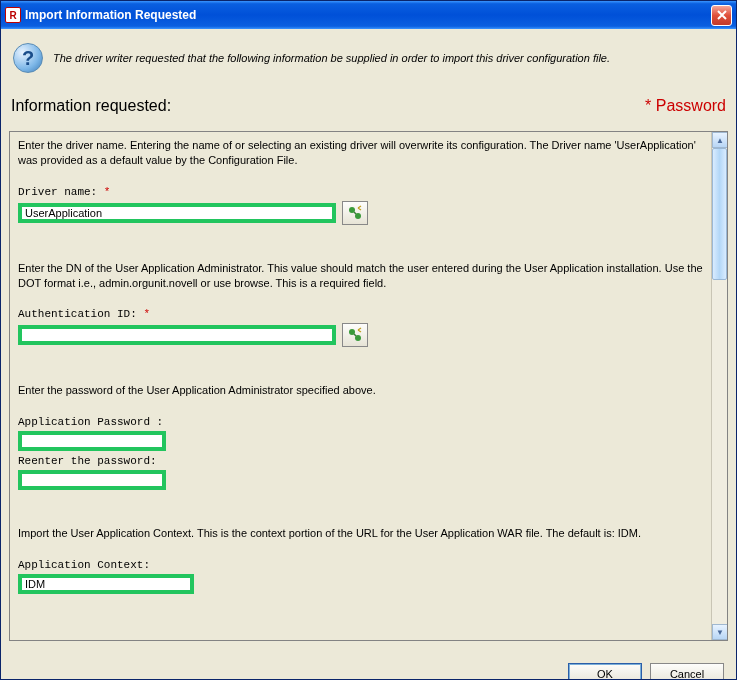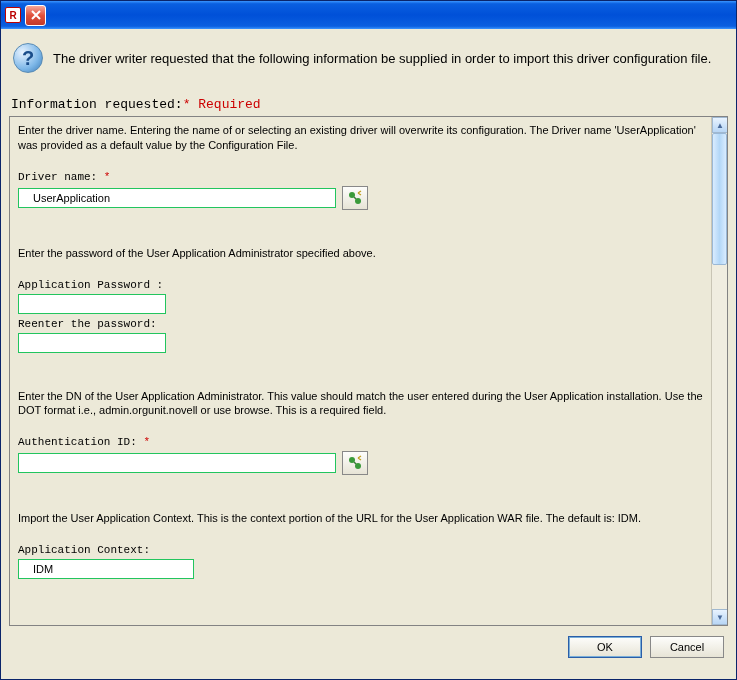--- a/index.html
+++ b/index.html
@@ -64,32 +64,31 @@
       background: radial-gradient(circle at 30% 30%, #e8f3ff, #7db7e8 60%, #3a7ab5);
       border: 1px solid #5a8cb5;
       display: flex;
       align-items: center;
       justify-content: center;
       color: #1a4d8a;
       font-size: 20px;
       font-weight: bold;
       flex-shrink: 0;
     }
-    .header-text { font-size: 13px; }
+    .header-text { font-size: 11px; font-style: italic; }
     .section-labels {
       display: flex;
-      justify-content: flex-start;
+      justify-content: space-between;
       padding: 0 10px 4px 10px;
-      font-size: 13px;
-      font-family: Liberation Mono, monospace;
+      font-size: 16px;
     }
     .required-label { color: #c00; }
     .asterisk { color: #c00; }
     .scroll-area {
-      margin: 0 8px;
+      margin: 12px 8px;
       border: 1px solid #838383;
       height: 510px;
       position: relative;
       overflow: hidden;
       background: #ece9d8;
     }
     .scroll-content {
       position: absolute;
       top: 0; left: 0; right: 16px; bottom: 0;
       padding: 6px 8px;
@@ -127,22 +126,22 @@
     }
     .scroll-btn-bottom { position: absolute; bottom: 0; }
     .field-group { margin-bottom: 10px; }
     .description-text { margin-bottom: 18px; line-height: 1.35; }
     .description-text.extra-top { margin-top: 36px; }
     .field-label { margin-bottom: 3px; font-family: Liberation Mono, monospace; }
     .input-row { display: flex; align-items: center; gap: 6px; margin-bottom: 4px; }
     input[type="text"], input[type="password"] {
       font-family: Tahoma, Arial, sans-serif;
       font-size: 11px;
-      padding: 2px 14px;
-      border: 1px solid #22c55e;
+      padding: 2px 3px;
+      border: 4px solid #22c55e;
       background: white;
       height: 20px;
     }
     .input-wide { width: 318px; }
     .input-small { width: 148px; }
     .input-med { width: 176px; }
     .browse-btn {
       width: 26px;
       height: 24px;
       border: 1px solid #888;
@@ -173,35 +172,36 @@
     .dialog-btn.default {
       border: 1px solid #2a5ea8;
       box-shadow: inset 0 0 0 1px #7aaed8;
     }
   </style>
 </head>
 <body>
 
 <div class="titlebar">
   <span class="titlebar-icon">R</span>
+  <span class="titlebar-title">Import Information Requested</span>
   <div class="close-btn">
     <svg width="10" height="10" viewBox="0 0 10 10">
       <path d="M1 1 L9 9 M9 1 L1 9" stroke="white" stroke-width="2" fill="none"></path>
     </svg>
   </div>
 </div>
 
 <div class="header-info">
   <div class="question-icon">?</div>
   <div class="header-text">The driver writer requested that the following information be supplied in order to import this driver configuration file.</div>
 </div>
 
 <div class="section-labels">
   <span>Information requested:</span>
-  <span class="required-label">* Required</span>
+  <span class="required-label">* Password</span>
 </div>
 
 <div class="scroll-area">
   <div class="scroll-content">
 
     <div class="field-group">
       <div class="description-text">Enter the driver name. Entering the name of or selecting an existing driver will overwrite its configuration. The Driver name 'UserApplication' was provided as a default value by the Configuration File.</div>
       <div class="field-label">
         <span>Driver name:</span> <span class="asterisk">*</span>
       </div>
@@ -212,50 +212,50 @@
             <circle cx="5" cy="5" r="3" fill="#3a9a3a"></circle>
             <circle cx="11" cy="11" r="3" fill="#3a9a3a"></circle>
             <path d="M7 7 L9 9" stroke="#3a7a3a" stroke-width="1.5"></path>
             <path d="M11 3 L14 1 M11 3 L14 5" stroke="#c0a020" stroke-width="1.3" fill="none"></path>
           </svg>
         </button>
       </div>
     </div>
 
     <div class="field-group">
-      <div class="description-text extra-top">Enter the password of the User Application Administrator specified above.</div>
-      <div class="field-label">Application Password :</div>
-      <div class="input-row">
-        <input type="password" class="input-small" value="" style="">
-      </div>
-      <div class="field-label">Reenter the password:</div>
-      <div class="input-row">
-        <input type="password" class="input-small" value="" style="">
-      </div>
-    </div>
-
-    <div class="field-group">
       <div class="description-text extra-top">Enter the DN of the User Application Administrator. This value should match the user entered during the User Application installation.  Use the DOT format i.e., admin.orgunit.novell or use browse.  This is a required field.</div>
       <div class="field-label">
         <span>Authentication ID:</span> <span class="asterisk">*</span>
       </div>
       <div class="input-row">
         <input type="text" class="input-wide" value="" style="">
         <button class="browse-btn">
           <svg class="browse-icon-svg" viewBox="0 0 16 16">
             <circle cx="5" cy="5" r="3" fill="#3a9a3a"></circle>
             <circle cx="11" cy="11" r="3" fill="#3a9a3a"></circle>
             <path d="M7 7 L9 9" stroke="#3a7a3a" stroke-width="1.5"></path>
             <path d="M11 3 L14 1 M11 3 L14 5" stroke="#c0a020" stroke-width="1.3" fill="none"></path>
           </svg>
         </button>
       </div>
     </div>
 
     <div class="field-group">
+      <div class="description-text extra-top">Enter the password of the User Application Administrator specified above.</div>
+      <div class="field-label">Application Password :</div>
+      <div class="input-row">
+        <input type="password" class="input-small" value="" style="">
+      </div>
+      <div class="field-label">Reenter the password:</div>
+      <div class="input-row">
+        <input type="password" class="input-small" value="" style="">
+      </div>
+    </div>
+
+    <div class="field-group">
       <div class="description-text extra-top">Import the User Application Context. This is the context portion of the URL for the User Application WAR file. The default is: IDM.</div>
       <div class="field-label">Application Context:</div>
       <div class="input-row">
         <input type="text" class="input-med" value="IDM" style="">
       </div>
     </div>
 
   </div>
 
   <div class="scrollbar">

